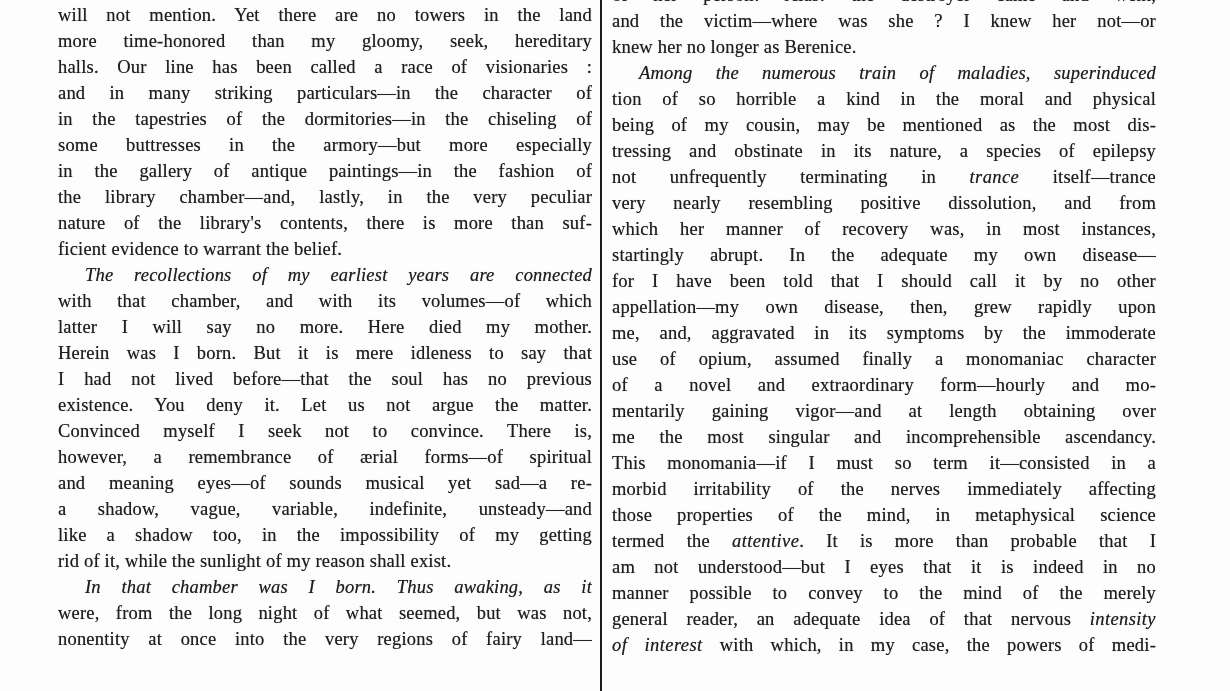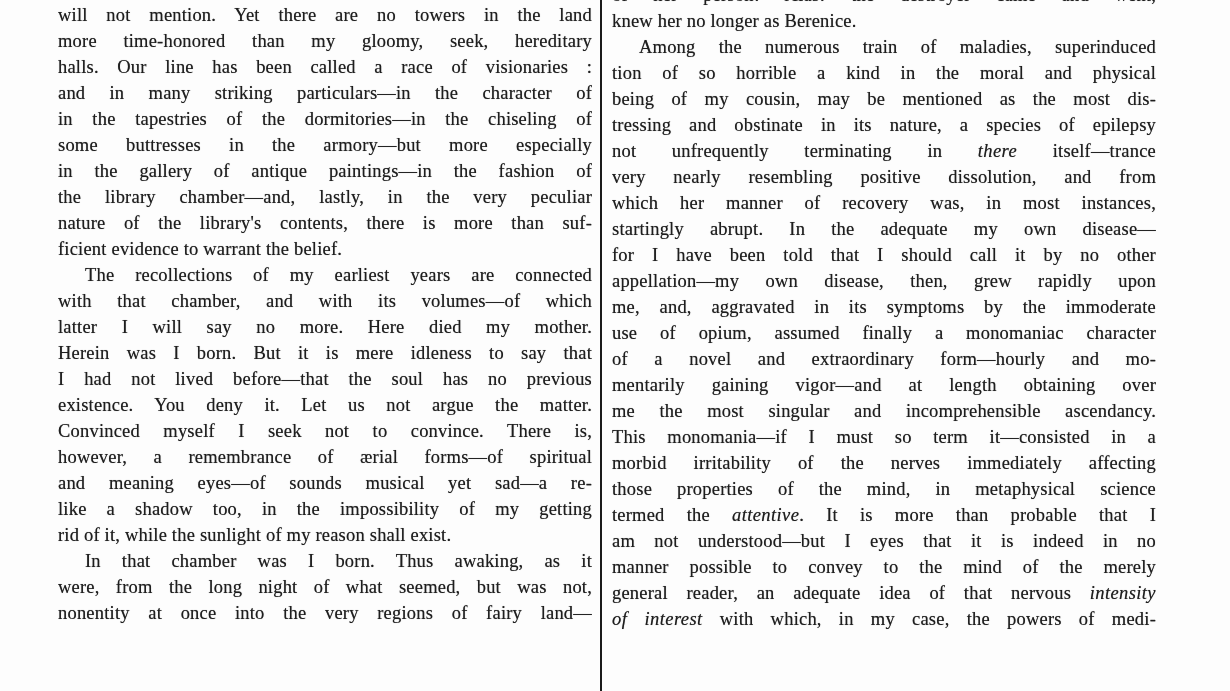--- a/index.html
+++ b/index.html
@@ -46,20 +46,21 @@
     padding: 0;
   }
   .line {
     text-align: justify;
     text-align-last: justify;
     height: 26px;
     overflow: hidden;
   }
   .line.indent {
     text-indent: 27px;
+    font-style: italic;
   }
   .line.flush {
     text-align-last: left;
   }
   .line i {
     letter-spacing: 0.4px;
   }
 </style>
 </head>
 <body>
@@ -81,41 +82,43 @@
       <div class="paragraph">
         <div class="line indent">The recollections of my earliest years are connected</div>
         <div class="line">with that chamber, and with its volumes—of which</div>
         <div class="line">latter I will say no more. Here died my mother.</div>
         <div class="line">Herein was I born. But it is mere idleness to say that</div>
         <div class="line">I had not lived before—that the soul has no previous</div>
         <div class="line">existence. You deny it. Let us not argue the matter.</div>
         <div class="line">Convinced myself I seek not to convince. There is,</div>
         <div class="line">however, a remembrance of ærial forms—of spiritual</div>
         <div class="line">and meaning eyes—of sounds musical yet sad—a re-</div>
+        <div class="line">a shadow, vague, variable, indefinite, unsteady—and</div>
         <div class="line">like a shadow too, in the impossibility of my getting</div>
         <div class="line flush">rid of it, while the sunlight of my reason shall exist.</div>
       </div>
       <div class="paragraph">
         <div class="line indent">In that chamber was I born. Thus awaking, as it</div>
         <div class="line">were, from the long night of what seemed, but was not,</div>
         <div class="line">nonentity at once into the very regions of fairy land—</div>
       </div>
     </div>
   <div id="column-divider"></div>
   <div id="right-column" class="text-column">
       <div class="paragraph">
         <div class="line">of her person! Alas! the destroyer came and went,</div>
+        <div class="line">and the victim—where was she ? I knew her not—or</div>
         <div class="line flush">knew her no longer as Berenice.</div>
       </div>
       <div class="paragraph">
         <div class="line indent">Among the numerous train of maladies, superinduced</div>
         <div class="line">tion of so horrible a kind in the moral and physical</div>
         <div class="line">being of my cousin, may be mentioned as the most dis-</div>
         <div class="line">tressing and obstinate in its nature, a species of epilepsy</div>
-        <div class="line">not unfrequently terminating in <i>there</i> itself—trance</div>
+        <div class="line">not unfrequently terminating in <i>trance</i> itself—trance</div>
         <div class="line">very nearly resembling positive dissolution, and from</div>
         <div class="line">which her manner of recovery was, in most instances,</div>
         <div class="line">startingly abrupt. In the adequate my own disease—</div>
         <div class="line">for I have been told that I should call it by no other</div>
         <div class="line">appellation—my own disease, then, grew rapidly upon</div>
         <div class="line">me, and, aggravated in its symptoms by the immoderate</div>
         <div class="line">use of opium, assumed finally a monomaniac character</div>
         <div class="line">of a novel and extraordinary form—hourly and mo-</div>
         <div class="line">mentarily gaining vigor—and at length obtaining over</div>
         <div class="line">me the most singular and incomprehensible ascendancy.</div>

